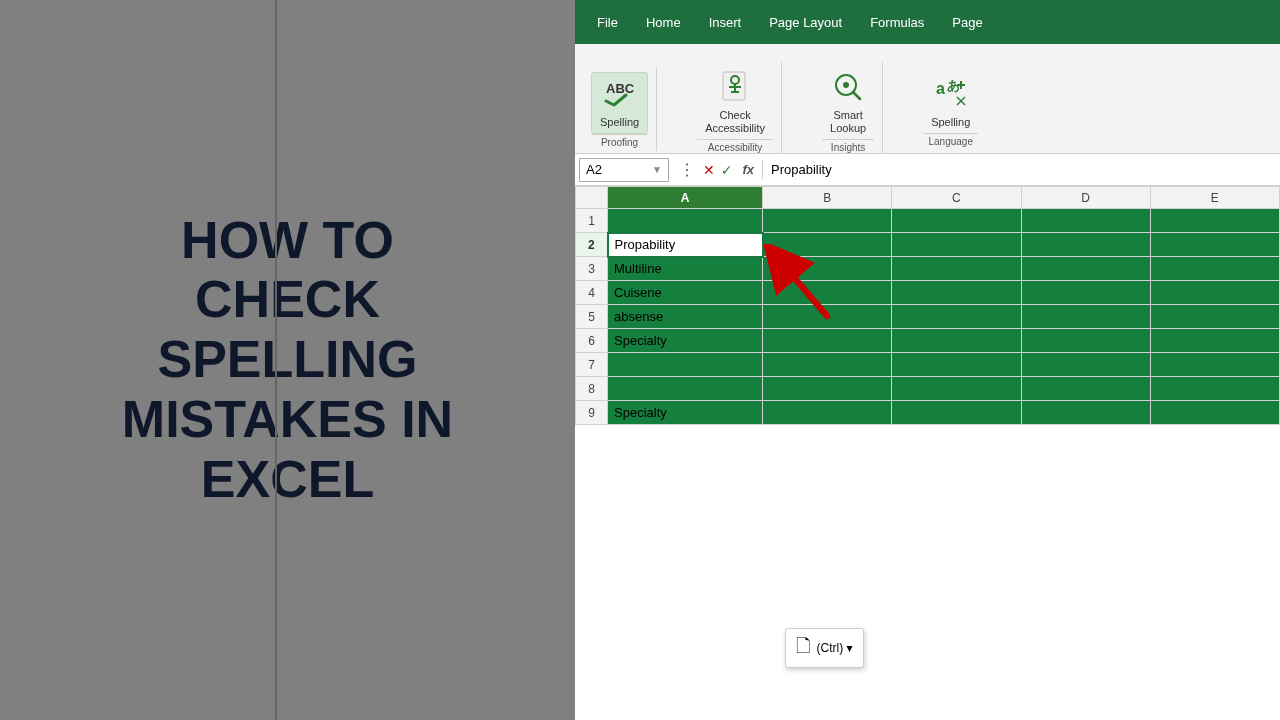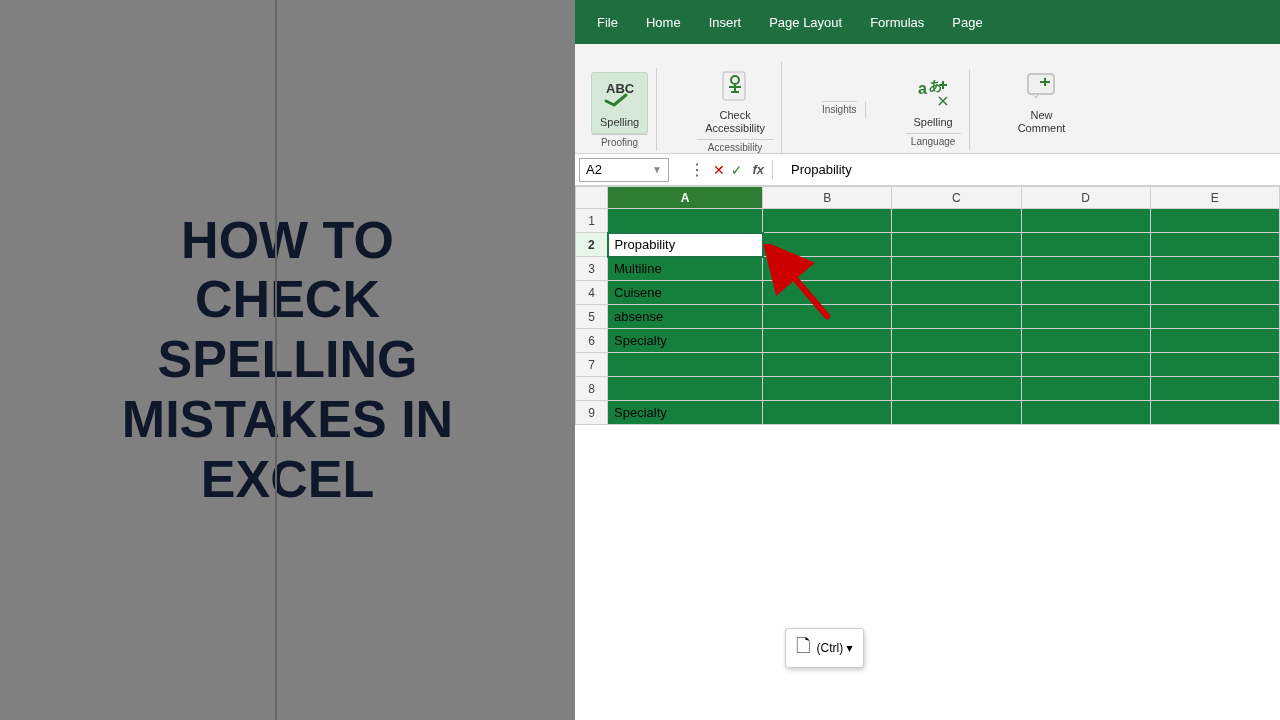--- a/index.html
+++ b/index.html
@@ -134,21 +134,20 @@
     }
 
     
     #formula-bar {
       display: flex;
       align-items: center;
       height: 32px;
       border-bottom: 1px solid #d0d0d0;
       background: #fff;
       padding: 0 4px;
-      gap: 10px;
     }
     #cell-ref-box {
       width: 90px;
       height: 24px;
       border: 1px solid #aaa;
       font-size: 13px;
       padding: 2px 6px;
       display: flex;
       align-items: center;
       justify-content: space-between;
@@ -323,20 +322,32 @@
                 <line x1="22" y1="22" x2="18" y2="22" stroke="#2e7d32" stroke-width="2"></line>
               </svg>
             </div>
             <div class="ribbon-btn-label">Check<br>Accessibility</div>
           </div>
         </div>
         <div class="ribbon-group-label">Accessibility</div>
       </div>
 
       <div class="ribbon-group">
+        <div class="ribbon-buttons">
+          <div class="ribbon-btn">
+            <div class="ribbon-btn-icon">
+              <svg width="36" height="32" viewBox="0 0 36 32">
+                <circle cx="16" cy="15" r="10" fill="none" stroke="#2e7d32" stroke-width="2"></circle>
+                <line x1="23" y1="22" x2="30" y2="29" stroke="#2e7d32" stroke-width="2.5" stroke-linecap="round"></line>
+                <circle cx="16" cy="15" r="3" fill="#2e7d32"></circle>
+              </svg>
+            </div>
+            <div class="ribbon-btn-label">Smart<br>Lookup</div>
+          </div>
+        </div>
         <div class="ribbon-group-label">Insights</div>
       </div>
 
       <div class="ribbon-group">
         <div class="ribbon-buttons">
           <div class="ribbon-btn">
             <div class="ribbon-btn-icon">
               <svg width="36" height="32" viewBox="0 0 36 32">
                 <text x="3" y="17" font-size="16" font-weight="bold" fill="#2e7d32" font-family="Arial">a</text>
                 <text x="14" y="13" font-size="13" font-weight="bold" fill="#2e7d32" font-family="serif">あ</text>
@@ -345,36 +356,20 @@
                 <line x1="24" y1="20" x2="32" y2="28" stroke="#2e7d32" stroke-width="1.5"></line>
                 <line x1="32" y1="20" x2="24" y2="28" stroke="#2e7d32" stroke-width="1.5"></line>
               </svg>
             </div>
             <div class="ribbon-btn-label">Spelling</div>
           </div>
         </div>
         <div class="ribbon-group-label">Language</div>
       </div>
 
-      <div class="ribbon-group" style="border-right:none;">
-        <div class="ribbon-buttons">
-          <div class="ribbon-btn">
-            <div class="ribbon-btn-icon">
-              <svg width="36" height="32" viewBox="0 0 36 32">
-                <rect x="4" y="4" width="26" height="20" rx="3" fill="#f0f0f0" stroke="#bbb" stroke-width="1.5"></rect>
-                <polygon points="8,24 12,28 14,24" fill="#f0f0f0" stroke="#bbb" stroke-width="1"></polygon>
-                <line x1="16" y1="12" x2="26" y2="12" stroke="#2e7d32" stroke-width="2"></line>
-                <line x1="21" y1="8" x2="21" y2="16" stroke="#2e7d32" stroke-width="2"></line>
-              </svg>
-            </div>
-            <div class="ribbon-btn-label">New<br>Comment</div>
-          </div>
-        </div>
-        <div class="ribbon-group-label" style="visibility:hidden;">.</div>
-      </div>
 
     </div>
   </div>
 
   <div id="formula-bar">
     <div id="cell-ref-box">
       <span>A2</span>
       <span class="cell-ref-arrow">▼</span>
     </div>
     <div id="formula-icons">

